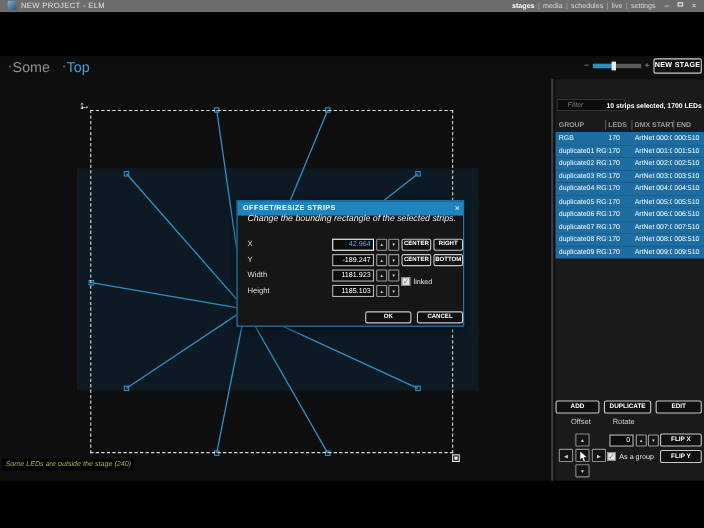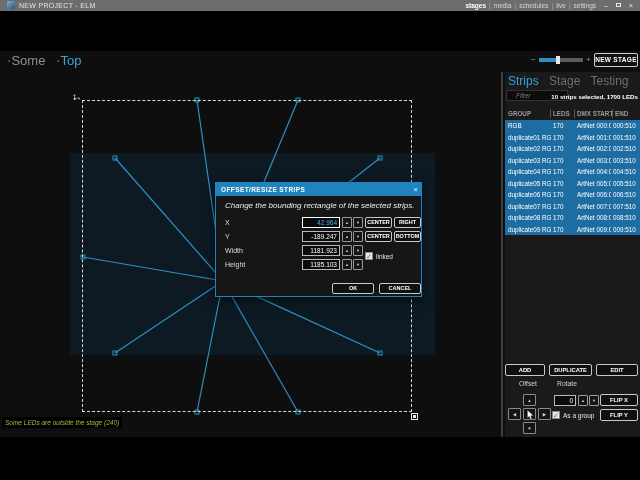--- a/index.html
+++ b/index.html
@@ -53,21 +53,21 @@
   
   #status-msg { position:absolute; left:2px; top:366px; background:#000; color:#b0b23c;
     font-size:6.5px; font-style:italic; padding:2px 3px; }
 
   
   #dialog { position:absolute; left:215px; top:131px; width:207px; height:115px;
     background:#161616; border:1px solid #1f83bd; box-shadow:0 3px 10px rgba(0,0,0,.6); }
   #dialog-title { position:absolute; left:0; top:0; width:100%; height:13px; background:#1f83bd;
     color:#fff; font-size:6.5px; font-weight:bold; line-height:13px; padding-left:5px; letter-spacing:.4px; }
   #dialog-close { position:absolute; right:3px; top:0; color:#fff; font-size:8px; line-height:13px; }
-  #dialog-msg { position:absolute; left:9px; top:18px; font-size:8px; font-style:italic; color:#ececec; }
+  #dialog-msg { position:absolute; left:9px; top:11px; font-size:8px; font-style:italic; color:#ececec; }
   .drow-label { position:absolute; left:9px; font-size:7px; color:#dcdcdc; }
   .dinput { position:absolute; left:86px; width:38px; height:11px; background:#0b0b0b;
     border:1px solid #b9b9b9; color:#fff; font-size:6.5px; text-align:right; padding-right:2px;
     font-family:"Liberation Sans","DejaVu Sans",sans-serif; }
   .dinput.focused { border-color:#fff; color:#3fb6f2; }
   .spin { position:absolute; width:10px; height:11px; border:1px solid #999; background:#151515;
     color:#cfcfcf; font-size:4px; text-align:center; line-height:9px; border-radius:1px; }
   .dbtn { position:absolute; height:11px; border:1px solid #c8c8c8; border-radius:2px;
     background:#101010; color:#fff; font-size:5.5px; font-weight:bold; text-align:center; line-height:9px; }
   .checkbox { position:absolute; width:8px; height:8px; background:#e8e8e8; border:1px solid #888;
@@ -198,25 +198,20 @@
     <input class="dinput" style="top: 76px;" value="1185.103">
     <span class="spin" style="left:126px; top:76px;">▲</span>
     <span class="spin" style="left:137px; top:76px;">▼</span>
 
     <span class="dbtn" style="left:116px; top:100px; width:42px;">OK</span>
     <span class="dbtn" style="left:163px; top:100px; width:42px;">CANCEL</span>
   </div>
 
   <div id="panel-divider"></div>
   <div id="right-panel">
-    <div id="panel-tabs">
-      <span class="ptab active">Strips</span>
-      <span class="ptab">Stage</span>
-      <span class="ptab">Testing</span>
-    </div>
 
     <span id="filter-icon">▼</span>
     <input id="filter-box" placeholder="Filter" style="">
     <span id="sel-summary">10 strips selected, 1700 LEDs</span>
 
     <div id="table-header">
       <span class="hc-group">GROUP</span>
       <span class="hsep" style="left:45px;"></span>
       <span class="hc-leds">LEDS</span>
       <span class="hsep" style="left:69px;"></span>

